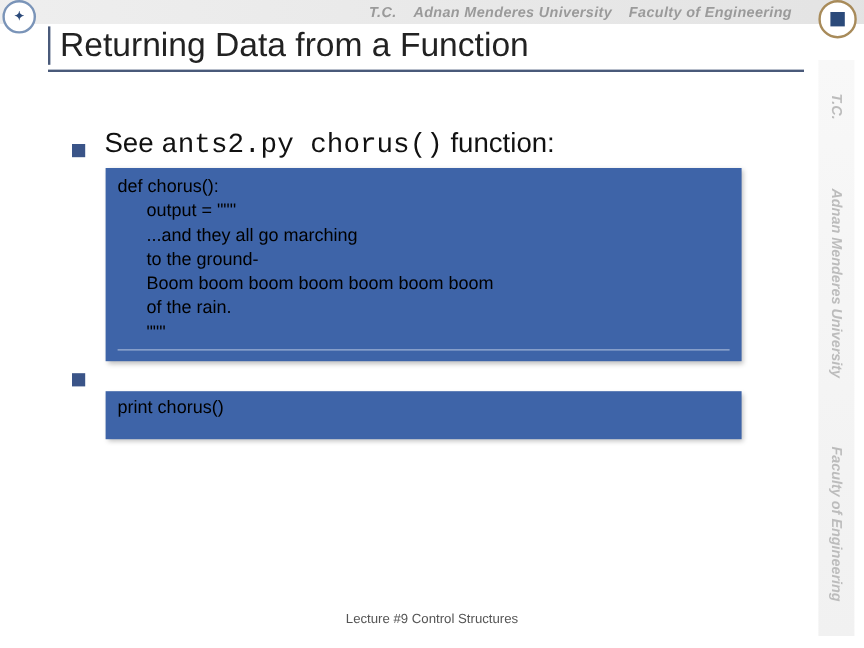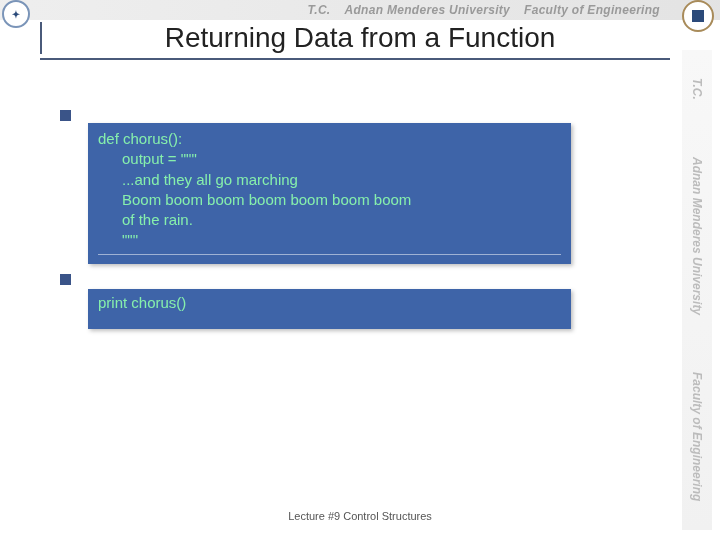--- a/index.html
+++ b/index.html
@@ -64,21 +64,20 @@
     padding-bottom: 4px;
   }
   .title-inner {
     border-left: 2.5px solid #4a5a7a;
     padding-left: 8px;
   }
   .title-text {
     font-size: 28px;
     color: #222;
     font-weight: normal;
-    text-align: center;
   }
   .content {
     position: absolute;
     top: 100px;
     left: 60px;
     width: 580px;
   }
   .bullet-row {
     display: flex;
     align-items: baseline;
@@ -93,27 +92,27 @@
     position: relative;
     top: 4px;
   }
   .bullet-text {
     font-size: 23px;
     color: #111;
   }
   .mono { font-family: "Courier New", Courier, monospace; }
   .codebox {
     background: #3e64a8;
-    color: #86efac;
+    color: #000000;
     font-size: 15px;
     line-height: 1.35;
     padding: 6px 10px 6px 10px;
     margin-left: 28px;
     margin-top: 2px;
-    width: 483px;
+    width: 530px;
     box-shadow: 2px 2px 4px rgba(0,0,0,0.25);
   }
   .codebox .line { white-space: pre; }
   .codebox .indent { padding-left: 24px; }
   .hr-in { border-top: 1px solid rgba(255,255,255,0.5); margin: 3px 0; }
   .codebox2 {
     margin-top: 8px;
     padding-top: 4px;
     padding-bottom: 16px;
   }
@@ -169,26 +168,30 @@
 <div class="title-bar">
   <div class="title-inner">
     <div class="title-text">Returning Data from a Function</div>
   </div>
 </div>
 
 <div class="content">
 
   <div class="bullet-row">
     <div class="bullet-sq"></div>
+    <div class="bullet-text">
+      <span>See </span><span class="mono">ants2.py</span><span class="mono"> chorus()</span><span> function:</span>
+    </div>
   </div>
 
   <div class="codebox">
     <div class="line">def chorus():</div>
     <div class="line indent">output = """</div>
     <div class="line indent">...and they all go marching</div>
+    <div class="line indent">to the ground-</div>
     <div class="line indent">Boom boom boom boom boom boom boom</div>
     <div class="line indent">of the rain.</div>
     <div class="line indent">"""</div>
     <div class="hr-in"></div>
   </div>
 
   <div class="bullet-row">
     <div class="bullet-sq"></div>
   </div>
 

